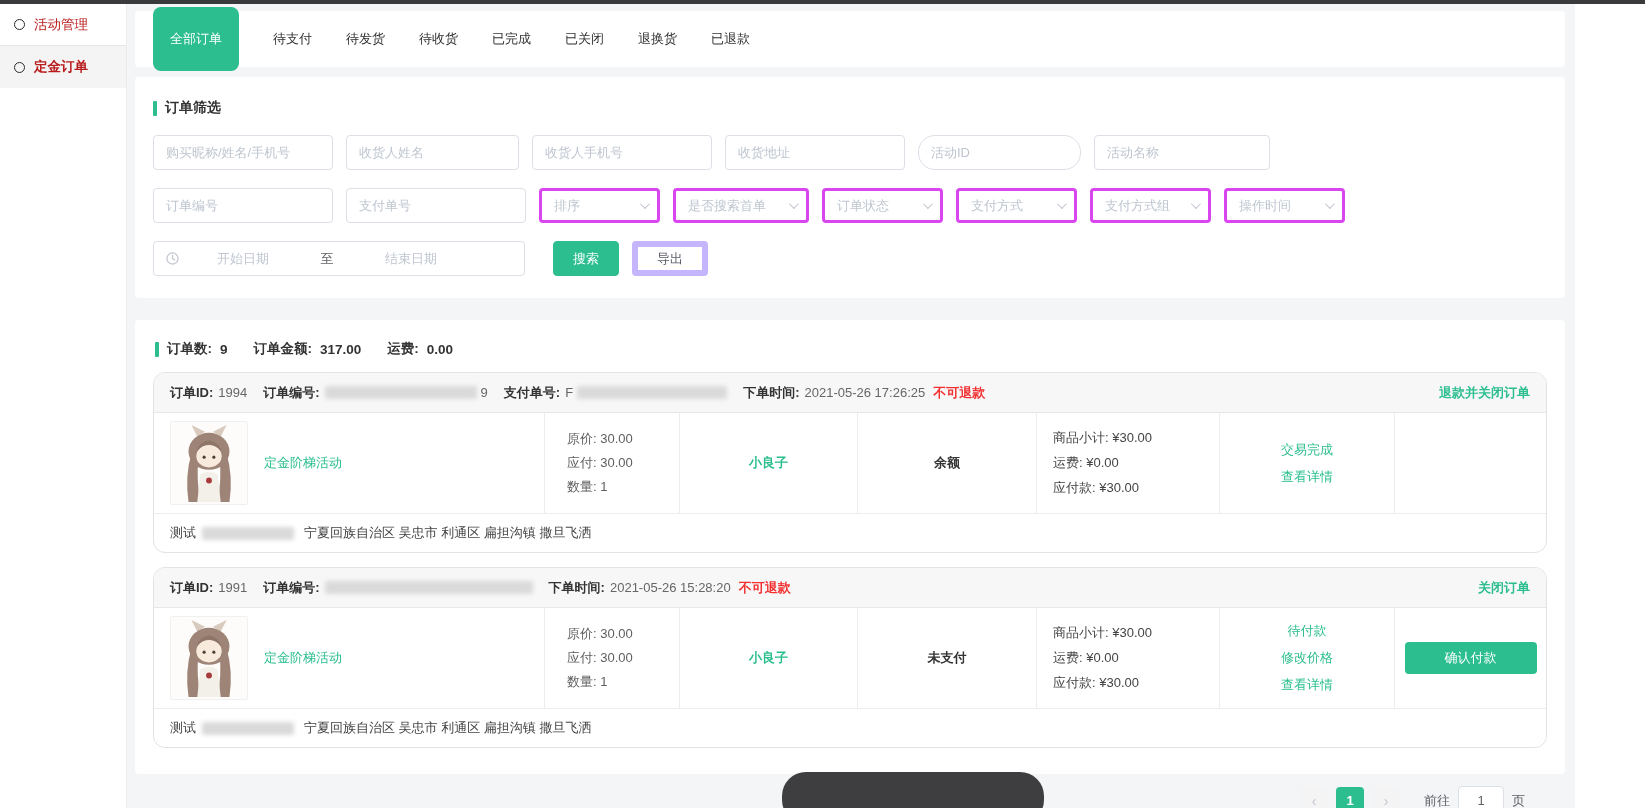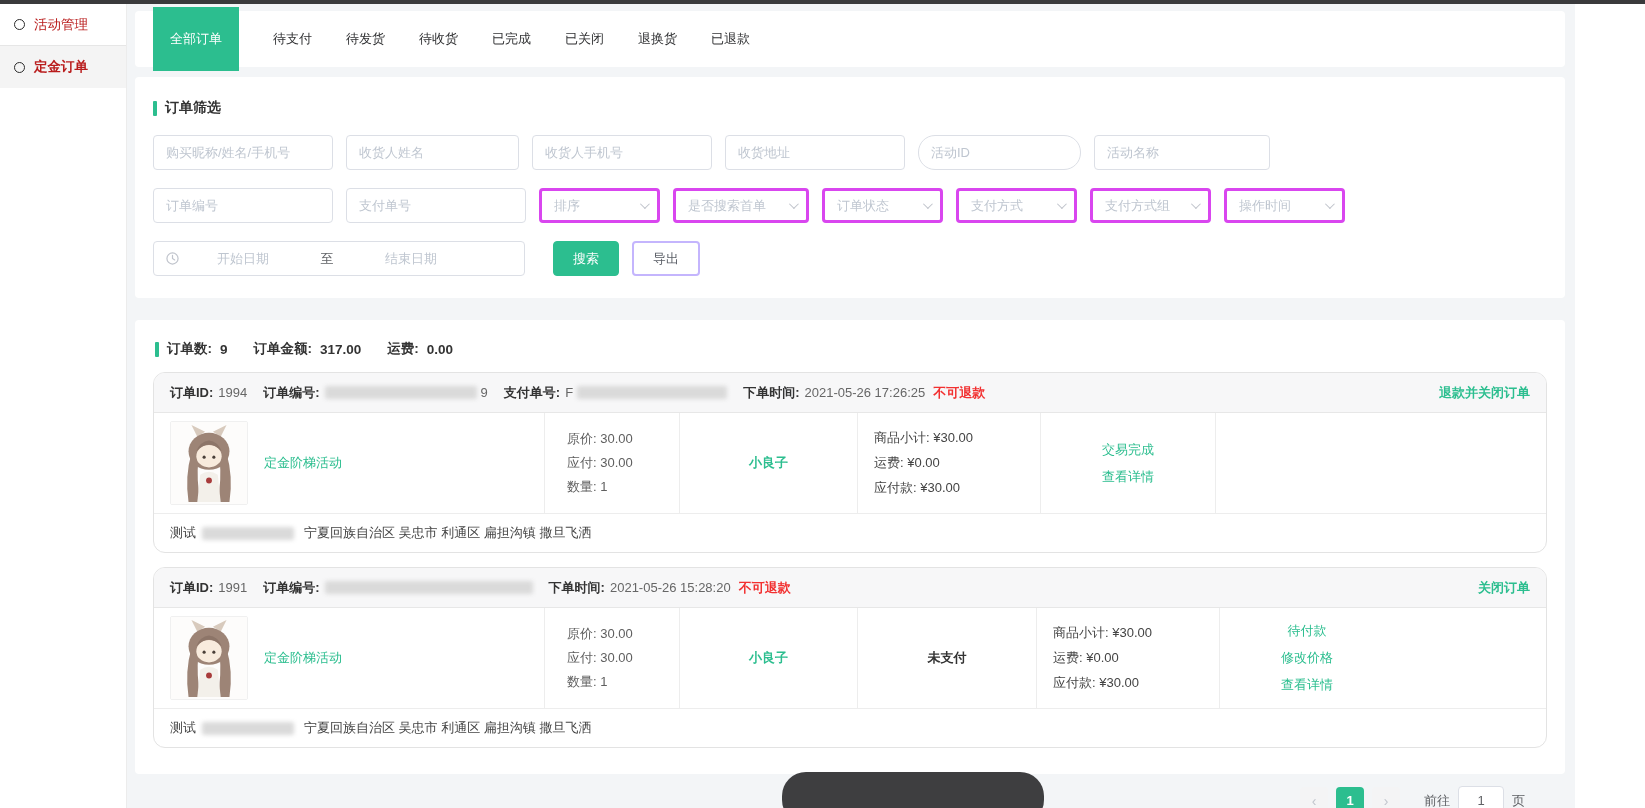--- a/index.html
+++ b/index.html
@@ -14,38 +14,38 @@
   .side-item.active { background:#f4f4f4; font-weight:700; }
   .circle-ico { width:11px; height:11px; border:1.7px solid #2b2b2b; border-radius:50%; flex:0 0 auto; }
 
   
   .main { position:absolute; left:127px; top:4px; width:1448px; height:804px; background:#f3f5f7; padding:7px 10px 0 8px; }
   .card { background:#fff; border-radius:4px; }
 
   
   .tabs-card { height:56px; display:flex; align-items:center; padding:0 18px; gap:34px; margin-bottom:10px; }
   .tab { font-size:13px; color:#303133; cursor:pointer; }
-  .tab.active { background:#2cbe8f; color:#fff; padding:23px 17px; border-radius:0; }
+  .tab.active { background:#2cbe8f; color:#fff; padding:23px 17px; border-radius:8px; }
 
   
   .filter-card { padding:16px 18px 22px 18px; margin-bottom:22px; }
   .sec-title { display:flex; align-items:center; gap:8px; font-size:14px; font-weight:700; color:#333; margin:6px 0 18px 0; }
   .green-bar { width:4px; height:15px; background:#2cbe8f; border-radius:1px; }
   .f-row { display:flex; align-items:center; gap:13px; margin-bottom:18px; flex-wrap:nowrap; }
   .f-input { height:35px; width:180px; border:1px solid #dcdfe6; border-radius:4px; padding:0 12px; font-size:13px; color:#606266; background:#fff; outline:none; font-family:inherit; }
   .f-input::placeholder { color:#bfc6d0; }
   .f-select { height:35px; width:121px; border:3px solid #d946ef; border-radius:4px; padding:0 10px 0 12px; font-size:13px; color:#bfc6d0; background:#fff; display:flex; align-items:center; justify-content:space-between; cursor:pointer; }
   .f-select.wide { width:136px; }
   .chev { width:7px; height:7px; border-right:1.4px solid #c0c4cc; border-bottom:1.4px solid #c0c4cc; transform:rotate(45deg) translateY(-2px); }
   .date-range { height:35px; width:372px; border:1px solid #dcdfe6; border-radius:4px; display:flex; align-items:center; padding:0 12px; gap:0; font-size:13px; background:#fff; }
   .date-ph { color:#bfc6d0; width:128px; text-align:center; }
   .date-sep { color:#606266; width:40px; text-align:center; }
   .btn { height:35px; border-radius:4px; font-size:13px; padding:0 19px; display:inline-flex; align-items:center; justify-content:center; cursor:pointer; }
   .btn.green { background:#2cbe8f; color:#fff; border:1px solid #2cbe8f; }
-  .btn.plain { background:#fff; color:#5a5e66; border:2px solid #c4b5fd; }
+  .btn.plain { background:#fff; color:#5a5e66; border:6px solid #c4b5fd; }
   .f-row.last { margin-bottom:0; }
 
   
   .orders-card { padding:16px 18px 26px 18px; }
   .summary { display:flex; align-items:center; gap:8px; font-size:13.5px; font-weight:700; color:#333; margin:4px 0 14px 2px; }
   .summary .v { margin-right:18px; }
   .order-box { border:1px solid #e3e3e3; border-radius:12px; margin-top:14px; overflow:hidden; }
   .o-head { background:#f7f7f8; border-bottom:1px solid #e7e7e7; height:40px; display:flex; align-items:center; padding:0 16px; font-size:13px; }
   .o-head .lbl { font-weight:700; color:#333; margin-right:5px; }
   .o-head .val { color:#666; margin-right:16px; }
@@ -209,20 +209,21 @@
             <circle cx="39" cy="60" r="3" fill="#a83c3c"></circle>
           </svg>
           <span class="g-link">定金阶梯活动</span>
         </div>
         <div class="cell c-price">
           <span>原价: 30.00</span>
           <span>应付: 30.00</span>
           <span>数量: 1</span>
         </div>
         <div class="cell c-buyer">小良子</div>
+        <div class="cell c-pay">余额</div>
         <div class="cell c-total">
           <span>商品小计: ¥30.00</span>
           <span>运费: ¥0.00</span>
           <span>应付款: ¥30.00</span>
         </div>
         <div class="cell c-status">
           <span class="g-link">交易完成</span>
           <span class="g-link">查看详情</span>
         </div>
         <div class="cell c-action"></div>
@@ -274,20 +275,23 @@
         <div class="cell c-total">
           <span>商品小计: ¥30.00</span>
           <span>运费: ¥0.00</span>
           <span>应付款: ¥30.00</span>
         </div>
         <div class="cell c-status">
           <span class="g-link">待付款</span>
           <span class="g-link">修改价格</span>
           <span class="g-link">查看详情</span>
         </div>
+        <div class="cell c-action">
+          <div class="confirm-btn">确认付款</div>
+        </div>
       </div>
       <div class="o-foot">
         <span>测试</span>
         <span class="blur" style="width:92px;margin:0 10px 0 6px"></span>
         <span>宁夏回族自治区 吴忠市 利通区 扁担沟镇 撒旦飞洒</span>
       </div>
     </div>
   </div>
 
   <div class="pager">

